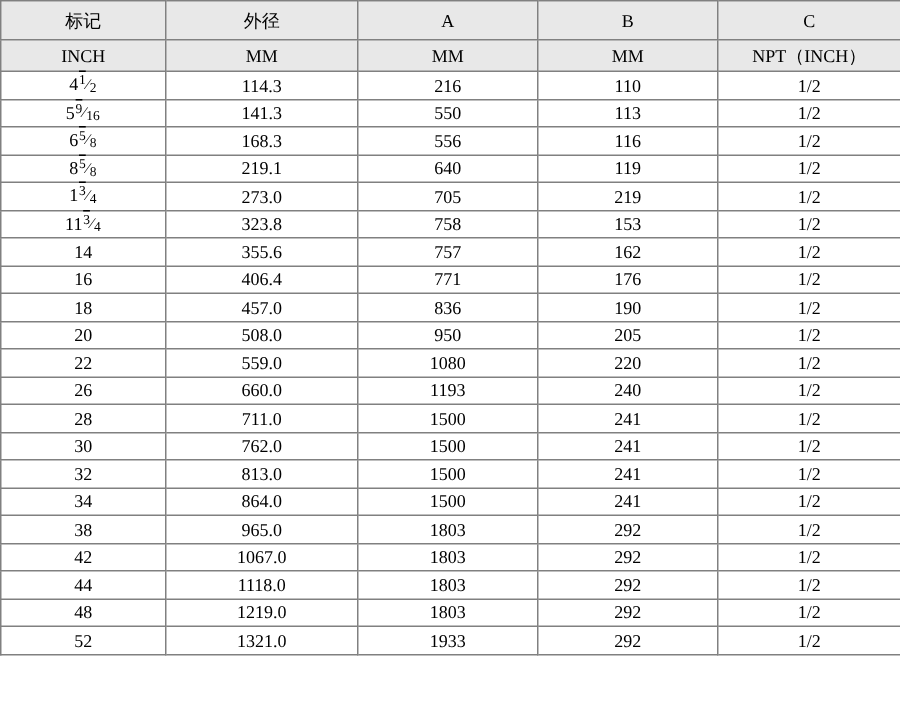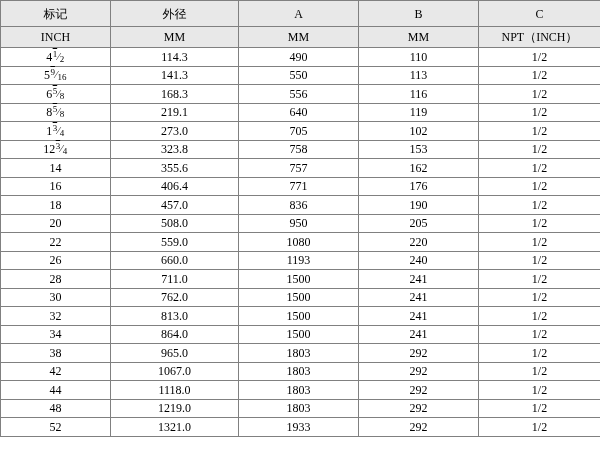--- a/index.html
+++ b/index.html
@@ -102,21 +102,21 @@
       <th>MM</th>
       <th>MM</th>
       <th>MM</th>
       <th>NPT（INCH）</th>
     </tr>
   </thead>
   <tbody id="table-body">
       <tr>
         <td class="col-inch"><span>4</span><span class="frac"><span class="num">1</span><span class="sl">⁄</span><span class="den">2</span></span></td>
         <td>114.3</td>
-        <td>490</td>
+        <td>216</td>
         <td>110</td>
         <td>1/2</td>
       </tr>
       <tr>
         <td class="col-inch"><span>5</span><span class="frac"><span class="num">9</span><span class="sl">⁄</span><span class="den">16</span></span></td>
         <td>141.3</td>
         <td>550</td>
         <td>113</td>
         <td>1/2</td>
       </tr>
@@ -131,25 +131,25 @@
         <td class="col-inch"><span>8</span><span class="frac"><span class="num">5</span><span class="sl">⁄</span><span class="den">8</span></span></td>
         <td>219.1</td>
         <td>640</td>
         <td>119</td>
         <td>1/2</td>
       </tr>
       <tr>
         <td class="col-inch"><span>1</span><span class="frac"><span class="num">3</span><span class="sl">⁄</span><span class="den">4</span></span></td>
         <td>273.0</td>
         <td>705</td>
-        <td>102</td>
-        <td>1/2</td>
-      </tr>
-      <tr>
-        <td class="col-inch"><span>12</span><span class="frac"><span class="num">3</span><span class="sl">⁄</span><span class="den">4</span></span></td>
+        <td>219</td>
+        <td>1/2</td>
+      </tr>
+      <tr>
+        <td class="col-inch"><span>11</span><span class="frac"><span class="num">3</span><span class="sl">⁄</span><span class="den">4</span></span></td>
         <td>323.8</td>
         <td>758</td>
         <td>153</td>
         <td>1/2</td>
       </tr>
       <tr>
         <td class="col-inch"><span>14</span></td>
         <td>355.6</td>
         <td>757</td>
         <td>162</td>

